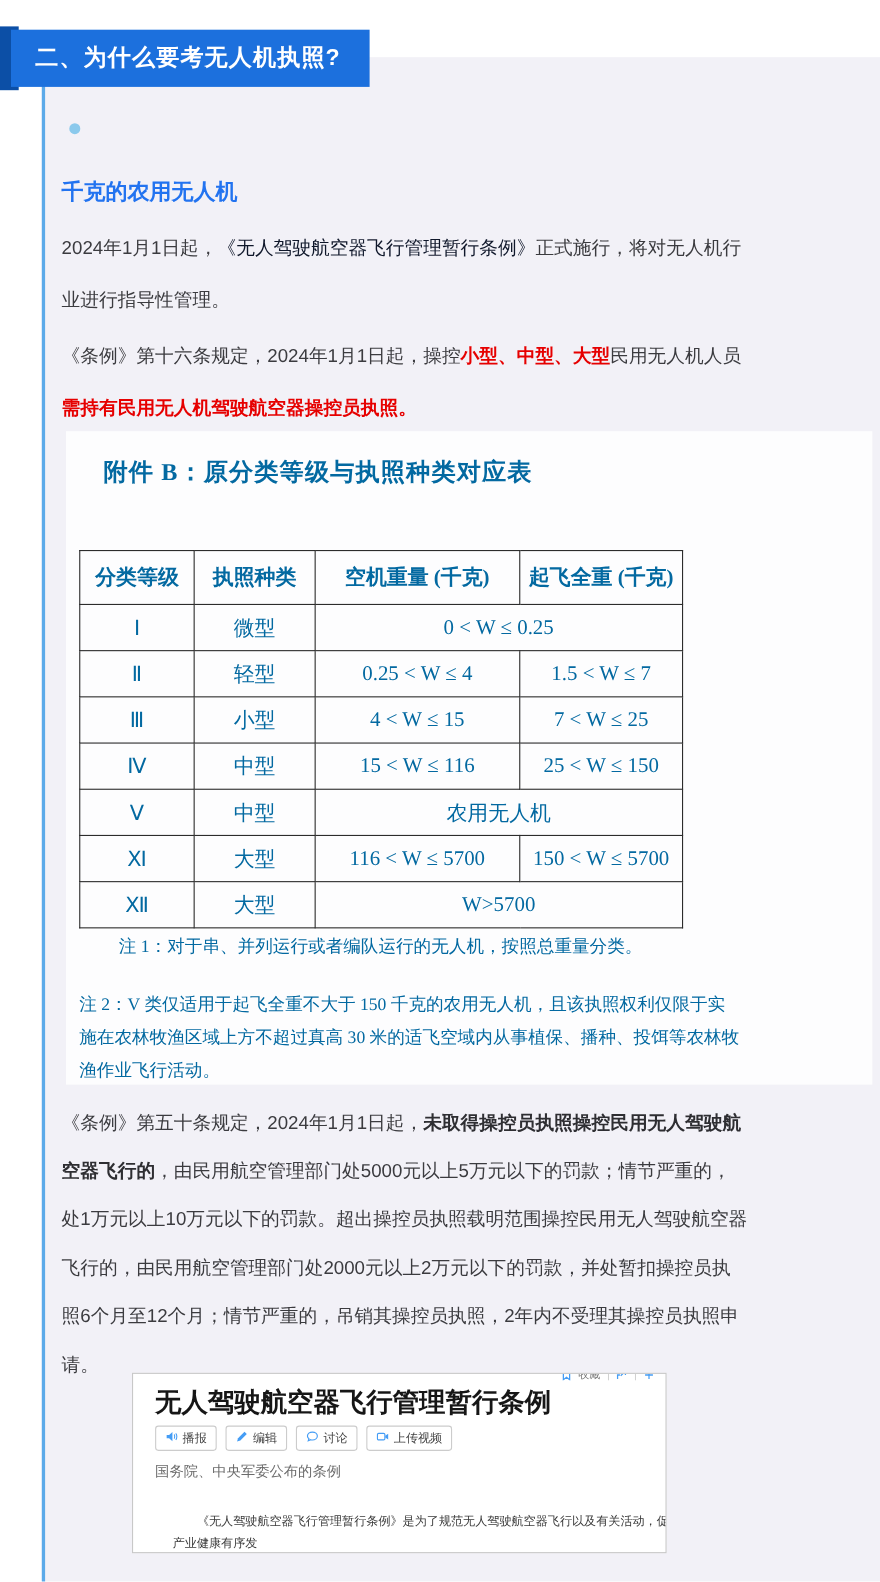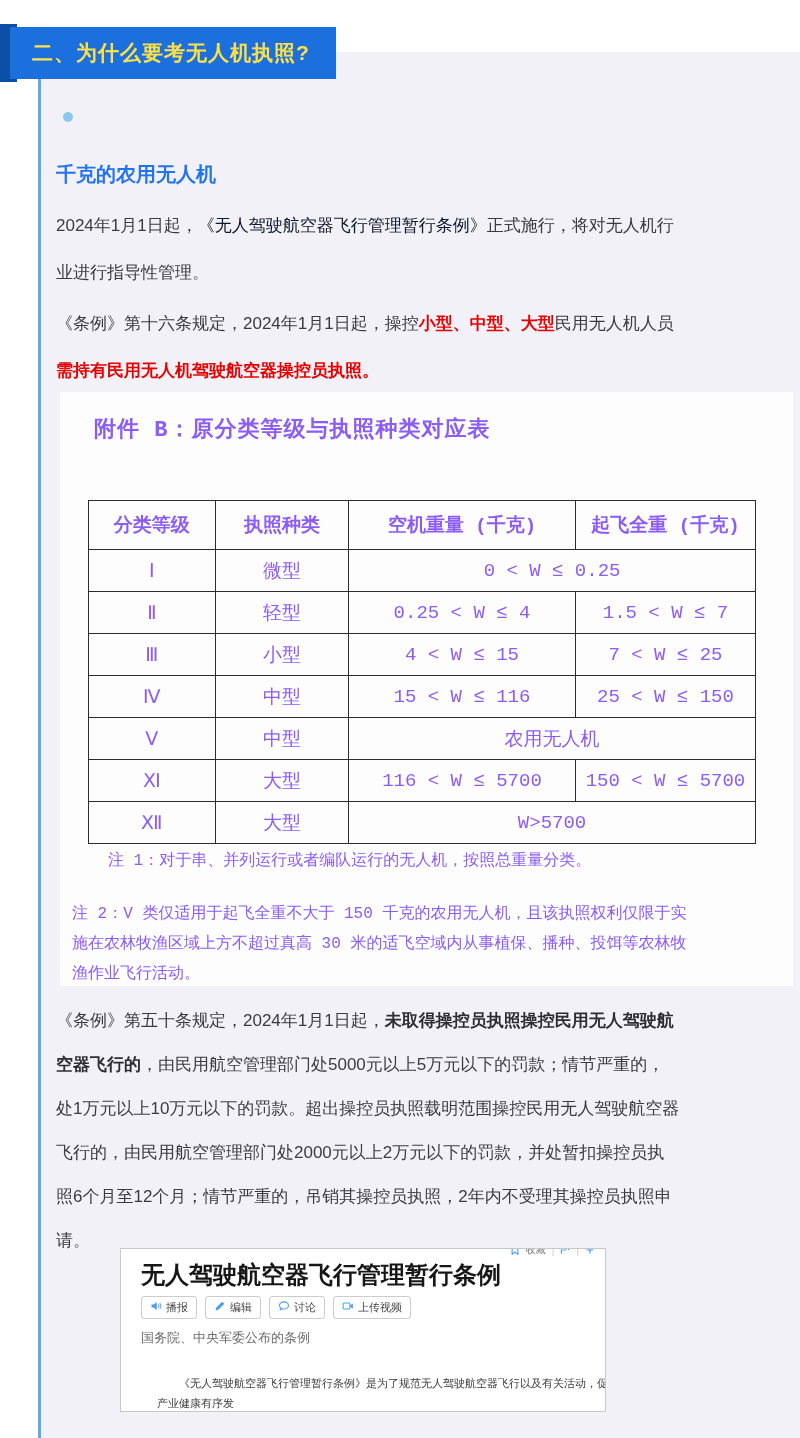--- a/index.html
+++ b/index.html
@@ -7,21 +7,21 @@
   body { font-family:"Liberation Sans","DejaVu Sans",sans-serif; }
   #stage { position:relative; width:800px; height:1438px; background:#ffffff; overflow:hidden; }
 
   
   .panel { position:absolute; left:38px; top:52px; width:762px; height:1386px;
            background:#f2f1f7; border-left:3px solid #5caae9; }
 
   
   .badge-fold { position:absolute; left:0; top:24px; width:17px; height:58px; background:#0c4fa6; }
   .badge { position:absolute; left:10px; top:27px; height:52px; line-height:52px;
-           background:#1c70dd; color:#fde047; font-size:21px; font-weight:bold;
+           background:#1c70dd; color:#ffffff; font-size:21px; font-weight:bold;
            padding:0 26px 0 22px; letter-spacing:1px; white-space:nowrap; }
 
   
   .bullet-dot { position:absolute; left:63px; top:112px; width:10px; height:10px;
                 border-radius:50%; background:#8bc9ec; }
   .bullet-text { position:absolute; left:88px; top:103px; font-size:16px; color:#3c3c40; }
 
   
   .subhead { position:absolute; left:56px; top:161px; font-size:20px; font-weight:bold; color:#2273f0; }
 
@@ -30,23 +30,23 @@
           color:#3b3b3f; white-space:pre-wrap; }
   .para1 { top:202px; line-height:47px; }
   .para2 { top:300px; line-height:47px; }
   .para3 { top:999px; line-height:44px; }
   .link-blue { color:#0f172a; }
   .red-bold { color:#e60000; font-weight:bold; }
   .bold { font-weight:bold; color:#2e2e32; }
 
   
   .scanbox { position:absolute; left:60px; top:392px; width:733px; height:594px;
-             background:#fdfdfe; font-family:Liberation Mono, monospace; color:#8b5cf6; }
+             background:#fdfdfe; font-family:Liberation Serif, serif; color:#0369a1; }
   .scan-title { position:absolute; left:34px; top:22px; font-size:22px; font-weight:bold; letter-spacing:1px; }
-  .scan-table { position:absolute; left:12px; top:108px; width:668px; border-collapse:collapse;margin-left:16px; }
+  .scan-table { position:absolute; left:12px; top:108px; width:549px; border-collapse:collapse; }
   .scan-table th, .scan-table td { border:1.5px solid #2c2c2c; text-align:center;
              font-size:19px; font-weight:normal; }
   .scan-table th { height:49px; font-weight:bold; }
   .scan-table td { height:42px; }
   .col-grade { width:19%; } .col-type { width:20%; } .col-empty { width:34%; } .col-takeoff { width:27%; }
   .scan-note { position:absolute; left:12px; font-size:16px; line-height:30px; white-space:pre-wrap; width:712px; }
   .note1 { top:454px;margin-left:36px; }
   .note2 { top:507px; }
 
   

